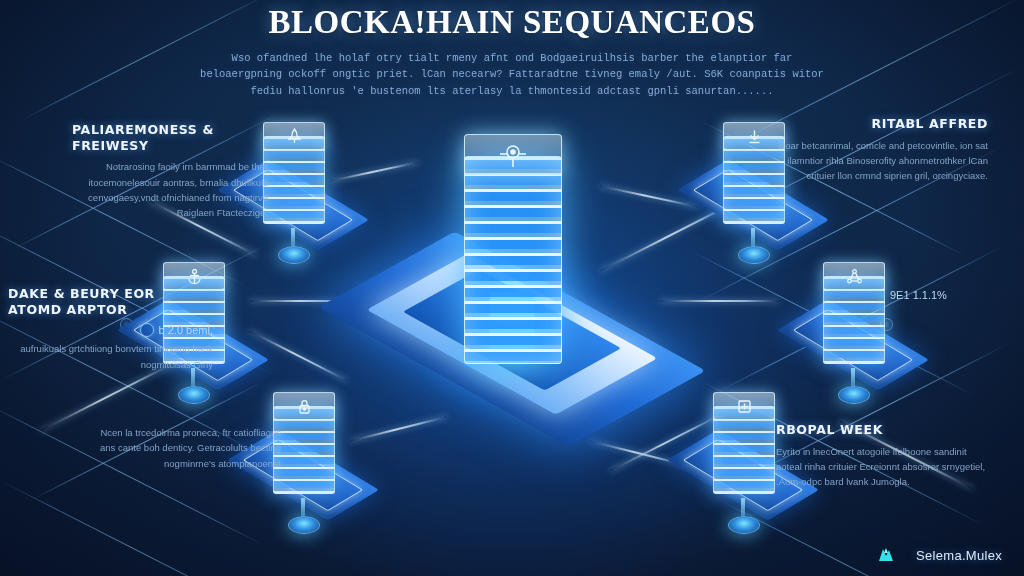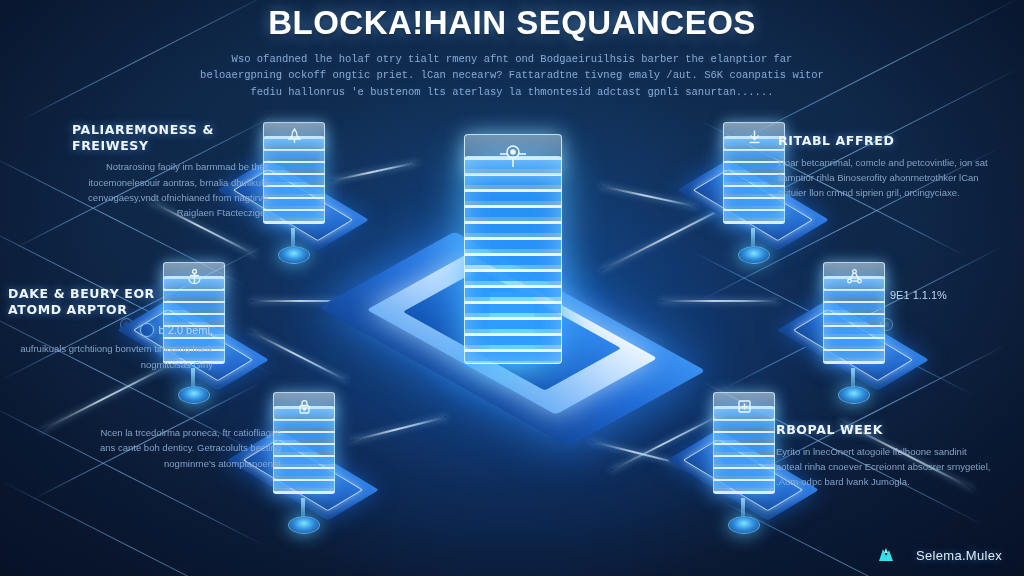--- a/index.html
+++ b/index.html
@@ -38,21 +38,21 @@
     position:absolute;width:11px;height:11px;border-radius:50%;
     border:1px solid rgba(150,205,255,.65);
     background:radial-gradient(circle,rgba(120,190,255,.35) 0%,rgba(40,90,160,0) 70%);
   }
 
   
   .header{position:absolute;left:0;right:0;top:4px;text-align:center;z-index:6;}
   .title{
     margin:0;font-size:33px;font-weight:bold;letter-spacing:.5px;
     color:#ffffff;text-shadow:0 0 14px rgba(120,190,255,.55),0 2px 4px rgba(0,0,0,.5);
-    font-family:Liberation Sans, sans-serif;
+    font-family:Liberation Serif, serif;
   }
   .subtitle{
     margin:9px auto 0;max-width:640px;
     font-size:10.5px;line-height:1.55;color:#93b4d8;opacity:.92;
     text-shadow:0 0 6px rgba(40,90,160,.6);
     font-family:Liberation Mono, monospace;
   }
 
   
   .label{position:absolute;z-index:7;width:196px;}
@@ -64,21 +64,21 @@
   .label .lbl-body{
     font-size:9.5px;line-height:1.62;color:#8fb0d4;opacity:.9;
   }
   .label.left{text-align:right;}
   .label.left .lbl-title{text-align:left;}
   .label.right{text-align:left;}
 
   .label.l1{left:72px;top:122px;}
   .label.l2{left:8px;top:286px;width:205px;}
   .label.l3{left:96px;top:425px;width:185px;}
-  .label.r1{left:778px;top:133px;width:210px;}
+  .label.r1{left:778px;top:116px;width:210px;text-align:right;}
   .label.r2{left:890px;top:286px;width:130px;}
   .label.r3{left:776px;top:422px;width:216px;}
 
   .metric{
     display:flex;align-items:center;gap:5px;justify-content:flex-end;
     font-size:11px;color:#bcd6f2;margin:3px 0 4px;
   }
   .label.right .metric{justify-content:flex-start;}
   .metric .ring{
     width:12px;height:12px;border-radius:50%;
@@ -391,21 +391,21 @@
   </div>
 
   <div class="label right r2">
     <div class="metric">
       <span>9E1 1.1.1%</span>
     </div>
   </div>
 
   <div class="label right r3">
     <div class="lbl-title">RBOPAL WEEK</div>
-    <div class="lbl-body">Eyrito in lnecOnert atogoile lfelboone sandinit aoteal rinha cnoever Ecreionnt absosrer srnygetiel, .Aum-odpc bard lvank Jumogla.</div>
+    <div class="lbl-body">Eyrito in lnecOnert atogoile lfelboone sandinit aoteal rinha crituier Ecreionnt absosrer srnygetiel, .Aum-odpc bard lvank Jumogla.</div>
   </div>
 
   <div class="brand">
     <span class="mark">
       <svg viewBox="0 0 19 17" fill="none">
         <path d="M2 14 L6 2 L9 9 L12 3 L16 14 Z" fill="#35e0e8"></path>
         <path d="M9 1 L11 6 L7 6 Z" fill="#8ff3f8"></path>
       </svg>
     </span>
     <span class="name">Selema.Mulex</span>

